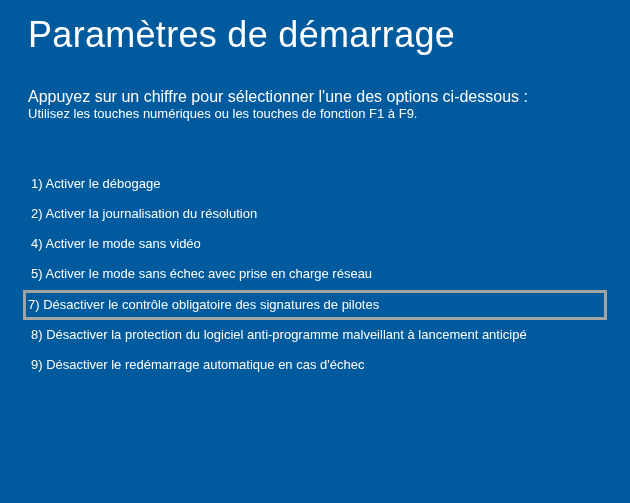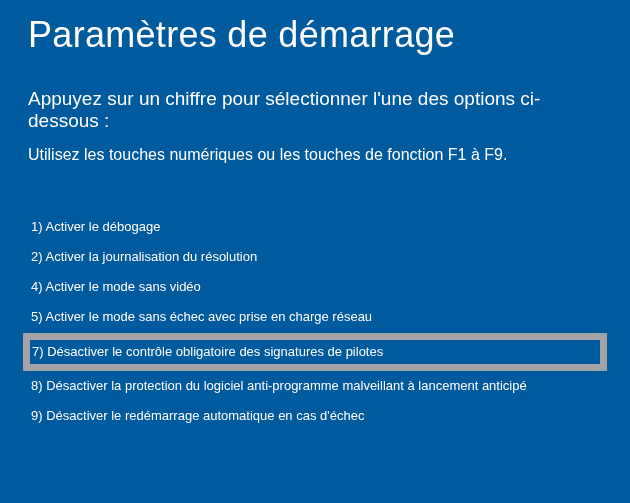--- a/index.html
+++ b/index.html
@@ -18,40 +18,39 @@
     .screen {
       padding: 14px 28px 20px 28px;
     }
     .title {
       font-size: 36px;
       font-weight: 400;
       margin-bottom: 32px;
       letter-spacing: 0.3px;
     }
     .subtitle {
-      font-size: 19px;
+      font-size: 16px;
       font-weight: 400;
-      margin-bottom: 14px;
     }
     .hint {
-      font-size: 16px;
+      font-size: 13px;
       font-weight: 400;
       margin-bottom: 48px;
     }
     .options {
       list-style: none;
     }
     .option {
       font-size: 13px;
       line-height: 1.55;
       padding: 2px 0;
       border: 3px solid transparent;
     }
     .option.highlighted {
-      border: 7px solid #a3a3a3;
+      border: 3px solid #a3a3a3;
       padding-left: 2px;
       padding-right: 2px;
       margin-left: -5px;
       margin-right: -5px;
     }
     .paren {
       display: inline;
     }
   </style>
 </head>

